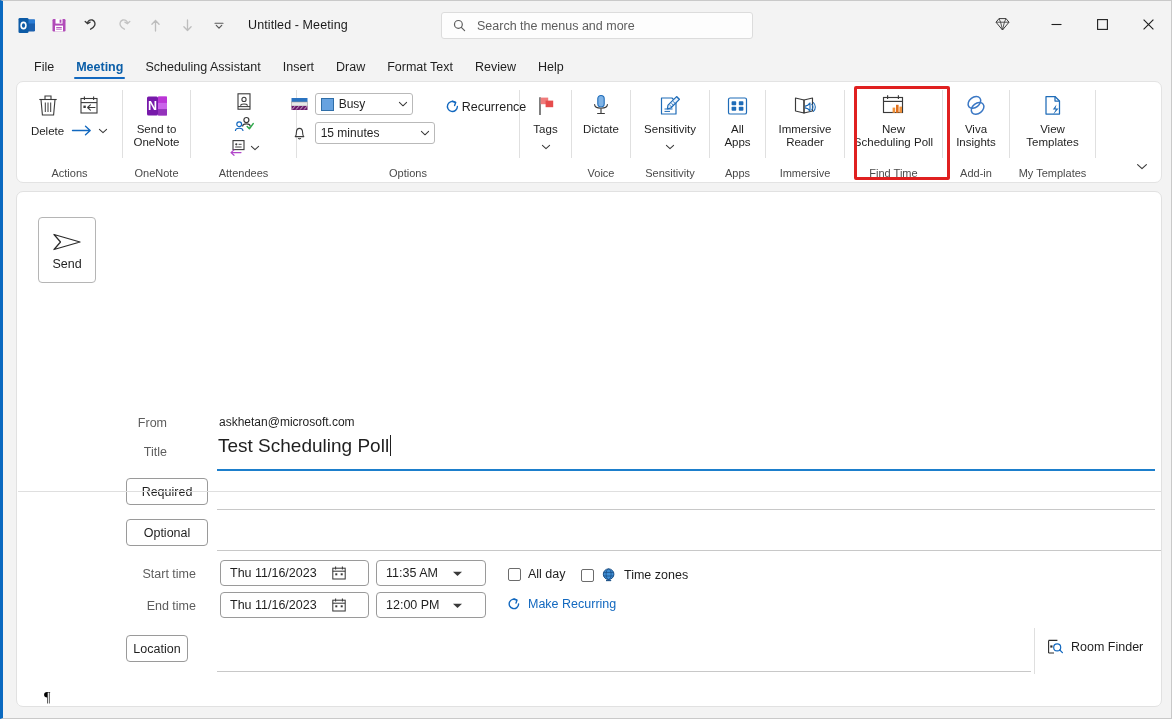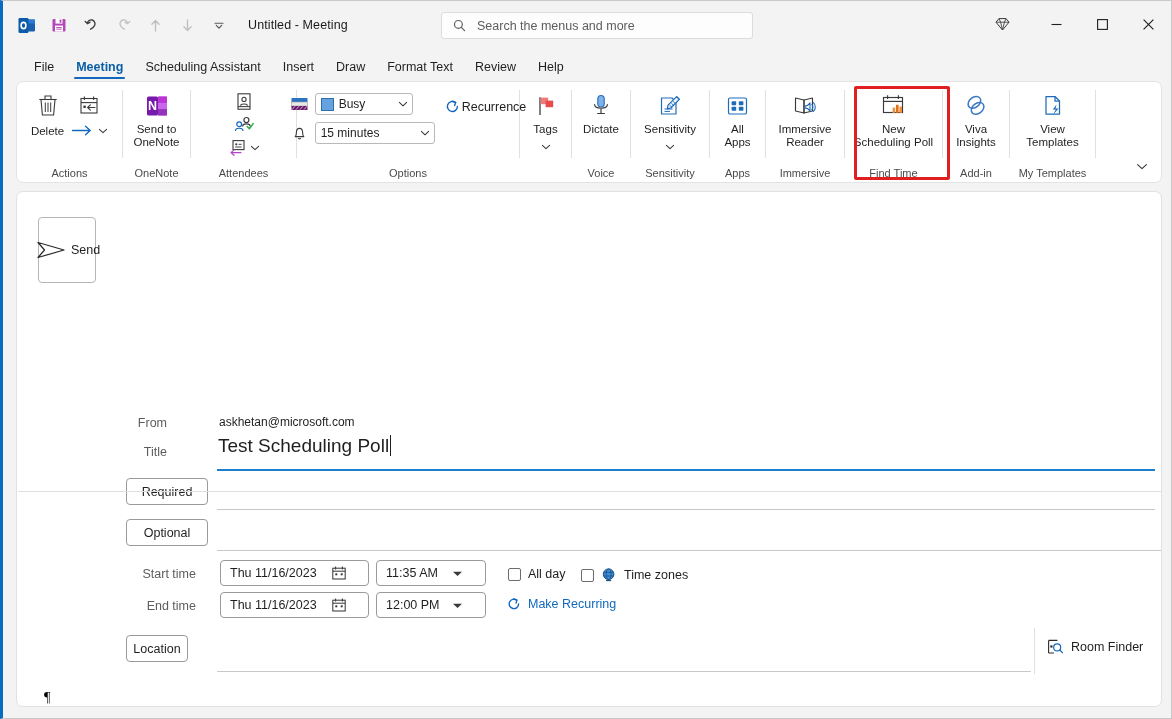--- a/index.html
+++ b/index.html
@@ -190,21 +190,21 @@
     background: #ffffff;
     border: 1px solid #e1e1e1;
     border-radius: 7px;
     overflow: hidden;
   }
   .sendbtn {
     position: absolute; left: 21px; top: 25px;
     width: 58px; height: 66px;
     border: 1px solid #b5b5b5; border-radius: 4px;
     background: #fff;
-    display: flex; flex-direction: row;
+    display: flex; flex-direction: column;
     align-items: center; justify-content: center; gap: 3px;
   }
   .sendbtn .lbl { font-size: 12.5px; color: #1f1f1f; }
 
   .fieldlabel {
     position: absolute;
     font-size: 12.5px; color: #5d5d5d;
     text-align: right;
   }
   .pillbtn {

